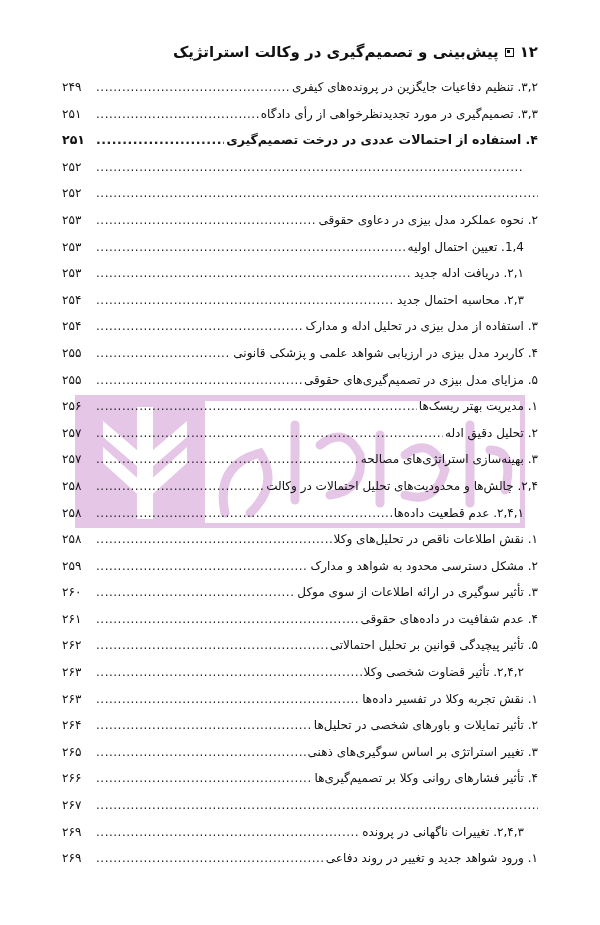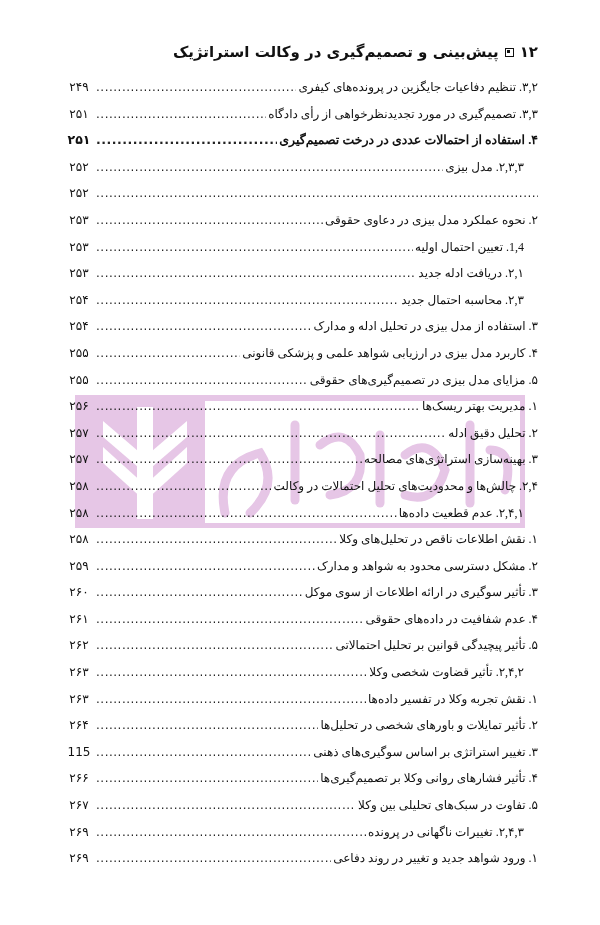--- a/index.html
+++ b/index.html
@@ -26,29 +26,29 @@
     }
     .wm-tree { position: absolute; left: 0; top: 0; }
     .toc {
       position: absolute; top: 74px; left: 62px; right: 62px;
       direction: rtl;
     }
     .row {
       display: flex; align-items: baseline; height: 26.6px; line-height: 26.6px;
       font-size: 12px; direction: rtl; white-space: nowrap; position: relative;
     }
-    .row .title { flex: 0 0 auto; padding-left: 2px; font-family: Liberation Serif, serif; }
+    .row .title { flex: 0 0 auto; padding-left: 2px; }
     .row .dots {
       flex: 1 1 auto; overflow: hidden; color: #222; letter-spacing: 0.5px;
       direction: ltr; text-align: left;
     }
     .row .dots::before {
       content: "..........................................................................................................................................................";
     }
-    .row .page { flex: 0 0 34px; text-align: center; direction: ltr; }
+    .row .page { flex: 0 0 34px; text-align: left; direction: ltr; }
     .row.bold { font-weight: bold; font-size: 12.5px; }
     .indent-0 { padding-right: 0; }
     .indent-1 { padding-right: 14px; }
   </style>
 </head>
 <body>
 
 <div class="watermark">
   <svg class="wm-tree" width="450" height="133" viewBox="0 0 450 133">
 
@@ -89,21 +89,20 @@
       <span class="title">۳,۳. تصمیم‌گیری در مورد تجدیدنظرخواهی از رأی دادگاه</span>
       <span class="dots"></span>
       <span class="page">۲۵۱</span>
     </div>
     <div class="row indent-0 bold">
       <span class="title">۴. استفاده از احتمالات عددی در درخت تصمیم‌گیری</span>
       <span class="dots"></span>
       <span class="page">۲۵۱</span>
     </div>
     <div class="row indent-1">
-      <span class="title">۲,۳,۳. مدل بیزی</span>
       <span class="dots"></span>
       <span class="page">۲۵۲</span>
     </div>
     <div class="row indent-0">
       <span class="dots"></span>
       <span class="page">۲۵۲</span>
     </div>
     <div class="row indent-0">
       <span class="title">۲. نحوه عملکرد مدل بیزی در دعاوی حقوقی</span>
       <span class="dots"></span>
@@ -200,29 +199,28 @@
       <span class="page">۲۶۳</span>
     </div>
     <div class="row indent-0">
       <span class="title">۲. تأثیر تمایلات و باورهای شخصی در تحلیل‌ها</span>
       <span class="dots"></span>
       <span class="page">۲۶۴</span>
     </div>
     <div class="row indent-0">
       <span class="title">۳. تغییر استراتژی بر اساس سوگیری‌های ذهنی</span>
       <span class="dots"></span>
-      <span class="page">115</span>
+      <span class="page">۲۶۵</span>
     </div>
     <div class="row indent-0">
       <span class="title">۴. تأثیر فشارهای روانی وکلا بر تصمیم‌گیری‌ها</span>
       <span class="dots"></span>
       <span class="page">۲۶۶</span>
     </div>
     <div class="row indent-0">
-      <span class="title">۵. تفاوت در سبک‌های تحلیلی بین وکلا</span>
       <span class="dots"></span>
       <span class="page">۲۶۷</span>
     </div>
     <div class="row indent-1">
       <span class="title">۲,۴,۳. تغییرات ناگهانی در پرونده</span>
       <span class="dots"></span>
       <span class="page">۲۶۹</span>
     </div>
     <div class="row indent-0">
       <span class="title">۱. ورود شواهد جدید و تغییر در روند دفاعی</span>

